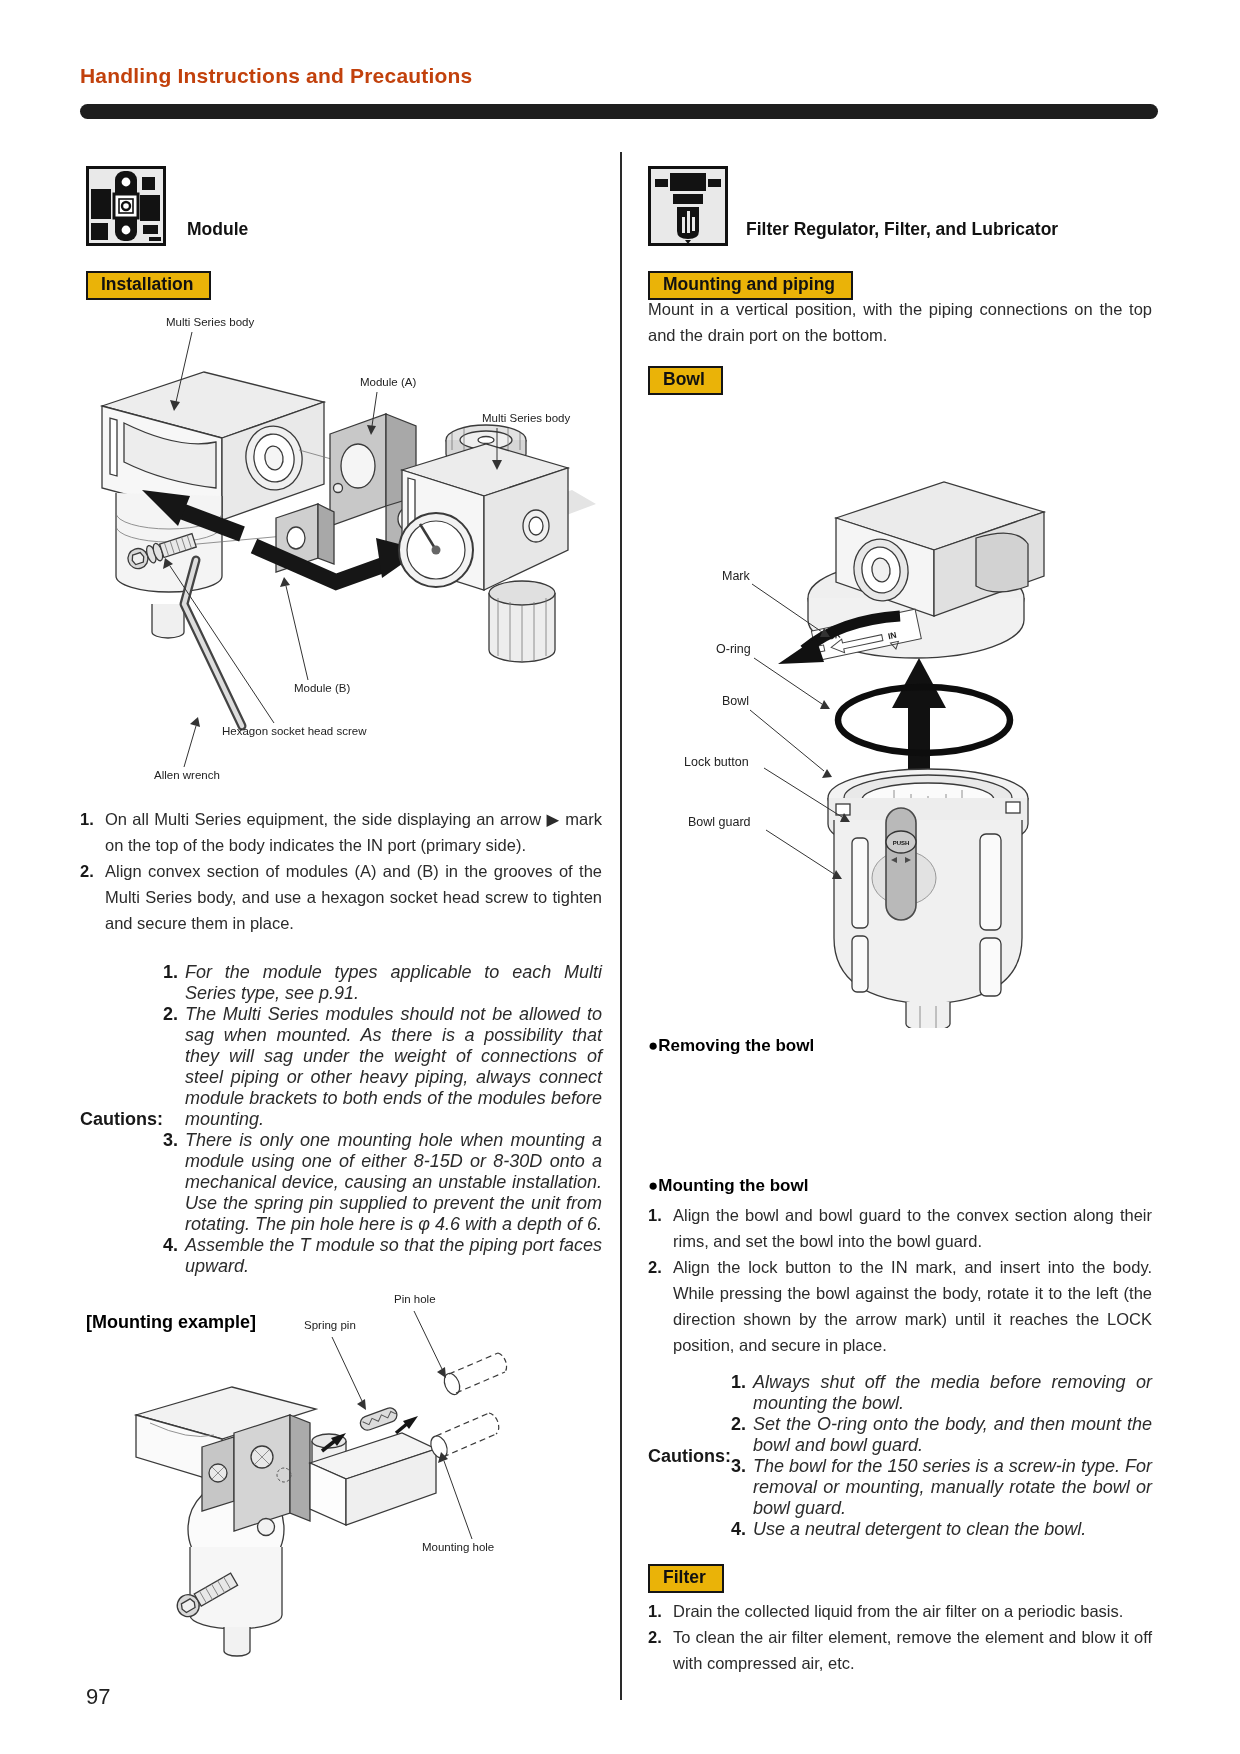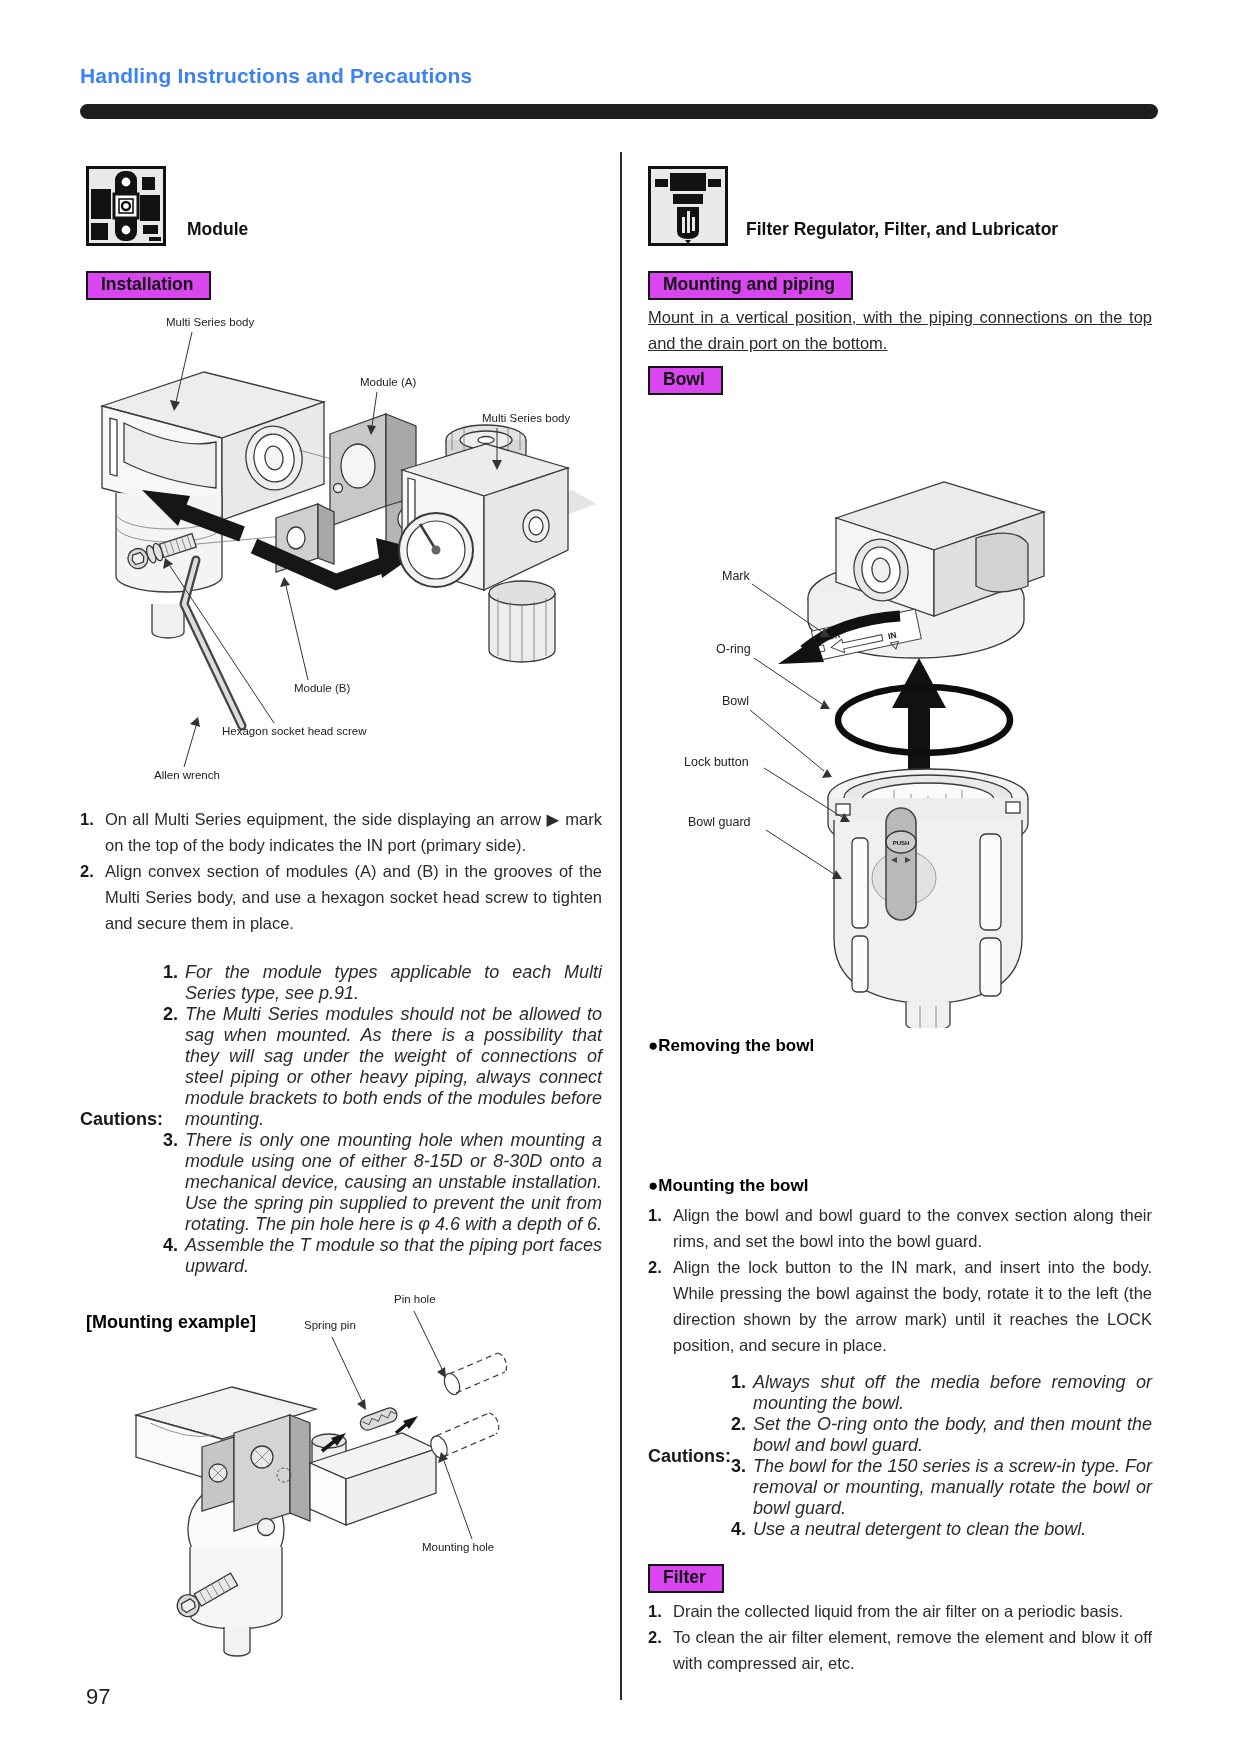--- a/index.html
+++ b/index.html
@@ -1,24 +1,24 @@
 <!DOCTYPE html>
 <html><head>
 <meta charset="utf-8">
 <style>
   html,body{margin:0;padding:0;background:#fff;}
   .page{position:relative;width:1240px;height:1754px;background:#ffffff;overflow:hidden;
         font-family:"Liberation Sans","DejaVu Sans",sans-serif;color:#2b2b2b;}
   .abs{position:absolute;}
-  .h-title{font-size:21px;font-weight:bold;color:#3b82f6;letter-spacing:.2px;}
+  .h-title{font-size:21px;font-weight:bold;color:#c2410c;letter-spacing:.2px;}
   .rule{background:#1e1e1e;border-radius:8px;}
   .vdiv{width:2px;background:#2a2a2a;}
   .icon-box{width:80px;height:80px;border:3px solid #111;background:#e9e9e9;box-sizing:border-box;}
   .sec-title{font-size:17.5px;font-weight:bold;color:#111;}
-  .head-box{border:2px solid #151515;background:#d946ef;font-weight:bold;font-size:17.5px;color:#111;
+  .head-box{border:2px solid #151515;background:#eab308;font-weight:bold;font-size:17.5px;color:#111;
             padding:1px 16px 3px 13px;display:inline-block;}
   .body-text{font-size:16.5px;line-height:26px;text-align:justify;color:#2b2b2b;}
   .steps{font-size:16.5px;line-height:26px;}
   .step{display:flex;}
   .step .n{flex:0 0 25px;font-weight:bold;color:#181818;}
   .step .t{flex:1;text-align:justify;}
   .cautions{display:flex;font-size:18px;line-height:21px;align-items:center;}
   .cautions .cap{font-weight:bold;color:#181818;}
   .cautions-l .cap{flex:0 0 82px;}
   .cautions-r .cap{flex:0 0 73px;}
@@ -293,21 +293,21 @@
       <path d="M26,38 h22 v24 q0,8 -11,8 q-11,0 -11,-8 Z" fill="#121212"></path>
       <rect x="31" y="48" width="3" height="16" fill="#e9e9e9"></rect>
       <rect x="36" y="42" width="3" height="22" fill="#e9e9e9"></rect>
       <rect x="41" y="48" width="3" height="14" fill="#e9e9e9"></rect>
       <polygon points="34,71 40,71 37,75" fill="#121212"></polygon>
     </svg>
   </div>
   <div class="abs sec-title" style="left:746px;top:219px;">Filter Regulator, Filter, and Lubricator</div>
 
   <div class="abs head-box" style="left:648px;top:271px;">Mounting and piping</div>
-  <div class="abs body-text" style="left:648px;top:304px;width:504px;text-decoration:underline;">Mount in a vertical position, with the piping connections on the top and the drain port on the bottom.</div>
+  <div class="abs body-text" style="left:648px;top:296px;width:504px;">Mount in a vertical position, with the piping connections on the top and the drain port on the bottom.</div>
 
   <div class="abs head-box" style="left:648px;top:366px;">Bowl</div>
 
   <div class="abs" style="left:676px;top:468px;">
     <svg width="484" height="560" viewBox="0 0 484 560">
 
       <ellipse class="outl" cx="240" cy="130" rx="108" ry="38" fill="#efefef"></ellipse>
       <path class="outl" d="M132,130 L132,152 A108,38 0 0 0 348,152 L348,130" fill="#f1f1f1"></path>
 
       <polygon class="outl" points="160,50 268,14 368,44 258,82" fill="#ebebeb"></polygon>

